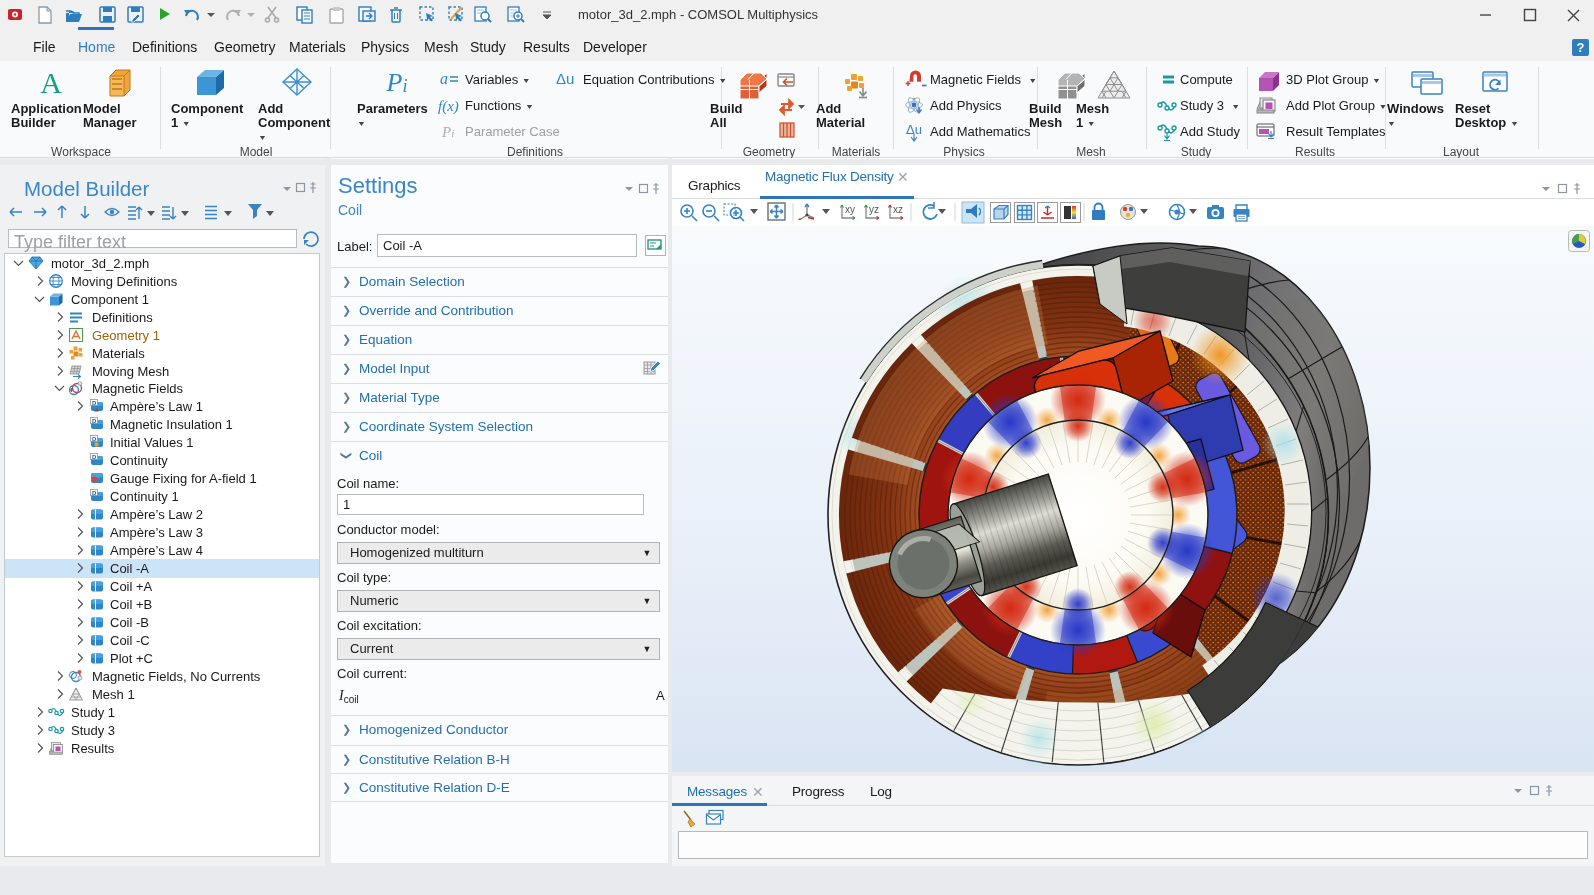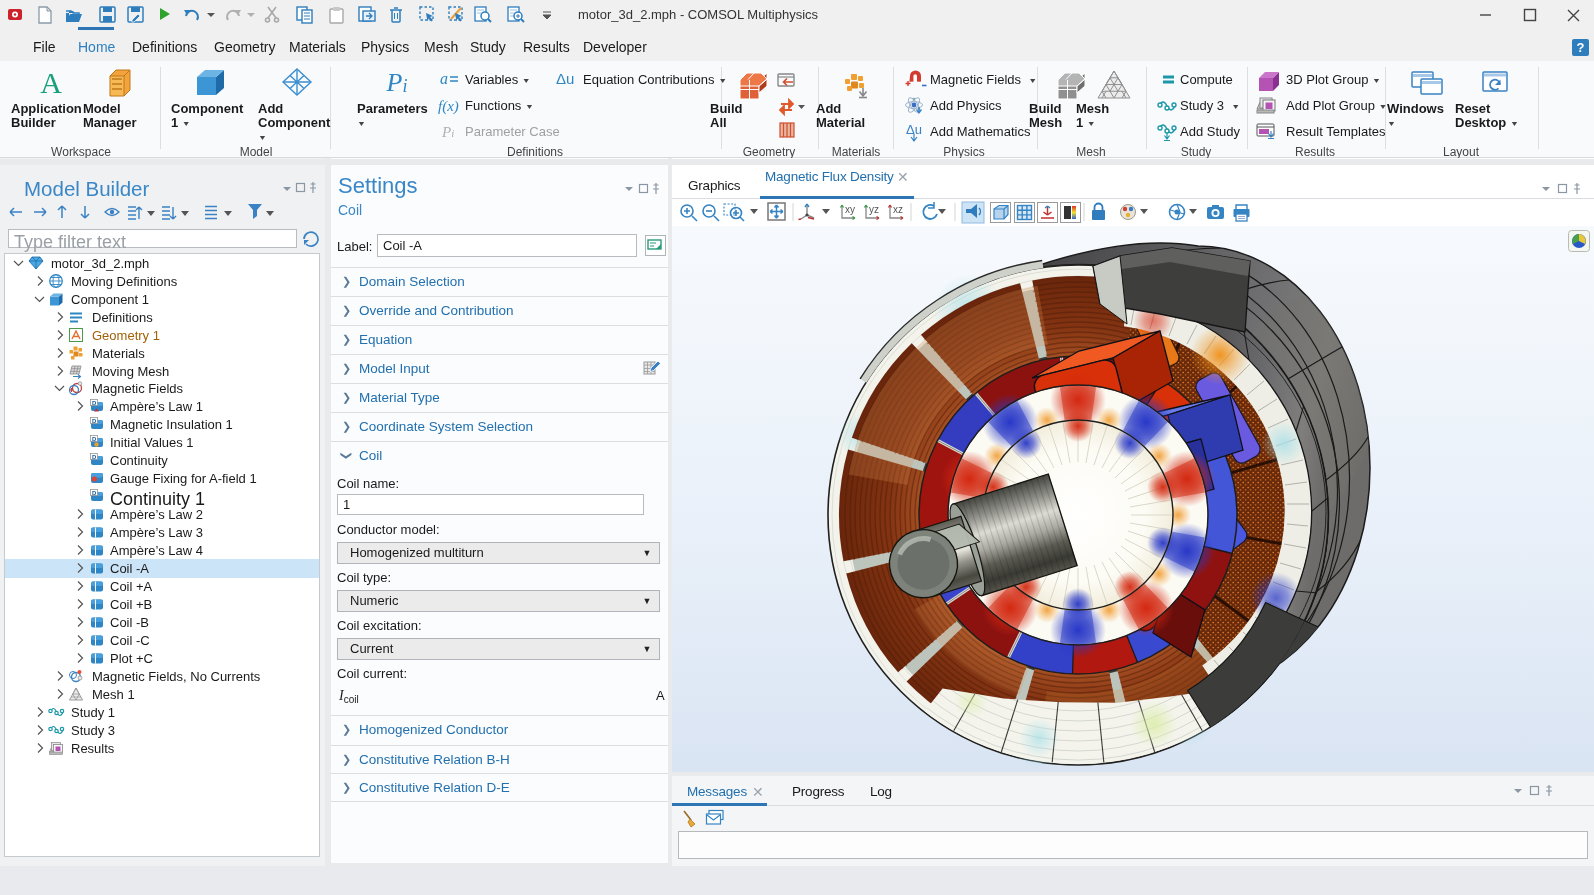--- a/index.html
+++ b/index.html
@@ -397,21 +397,21 @@
     <div style="position:absolute;left:92px;top:152px;font-size:13px;color:#1a1a1a;white-space:nowrap">Definitions</div>
     <div style="position:absolute;left:92px;top:170px;font-size:13px;color:#a16207;white-space:nowrap">Geometry 1</div>
     <div style="position:absolute;left:92px;top:188px;font-size:13px;color:#1a1a1a;white-space:nowrap">Materials</div>
     <div style="position:absolute;left:92px;top:206px;font-size:13px;color:#1a1a1a;white-space:nowrap">Moving Mesh</div>
     <div style="position:absolute;left:92px;top:223px;font-size:13px;color:#1a1a1a;white-space:nowrap">Magnetic Fields</div>
     <div style="position:absolute;left:110px;top:241px;font-size:13px;color:#1a1a1a;white-space:nowrap">Ampère’s Law 1</div>
     <div style="position:absolute;left:110px;top:259px;font-size:13px;color:#1a1a1a;white-space:nowrap">Magnetic Insulation 1</div>
     <div style="position:absolute;left:110px;top:277px;font-size:13px;color:#1a1a1a;white-space:nowrap">Initial Values 1</div>
     <div style="position:absolute;left:110px;top:295px;font-size:13px;color:#1a1a1a;white-space:nowrap">Continuity</div>
     <div style="position:absolute;left:110px;top:313px;font-size:13px;color:#1a1a1a;white-space:nowrap">Gauge Fixing for A-field 1</div>
-    <div style="position:absolute;left:110px;top:331px;font-size:18px;color:#1a1a1a;white-space:nowrap">Continuity 1</div>
+    <div style="position:absolute;left:110px;top:331px;font-size:13px;color:#1a1a1a;white-space:nowrap">Continuity 1</div>
     <div style="position:absolute;left:110px;top:349px;font-size:13px;color:#1a1a1a;white-space:nowrap">Ampère’s Law 2</div>
     <div style="position:absolute;left:110px;top:367px;font-size:13px;color:#1a1a1a;white-space:nowrap">Ampère’s Law 3</div>
     <div style="position:absolute;left:110px;top:385px;font-size:13px;color:#1a1a1a;white-space:nowrap">Ampère’s Law 4</div>
     <div style="position:absolute;left:5px;top:401px;width:314px;height:19px;background:#cce4f7"></div>
     <div style="position:absolute;left:110px;top:403px;font-size:13px;color:#1a1a1a;white-space:nowrap">Coil -A</div>
     <div style="position:absolute;left:110px;top:421px;font-size:13px;color:#1a1a1a;white-space:nowrap">Coil +A</div>
     <div style="position:absolute;left:110px;top:439px;font-size:13px;color:#1a1a1a;white-space:nowrap">Coil +B</div>
     <div style="position:absolute;left:110px;top:457px;font-size:13px;color:#1a1a1a;white-space:nowrap">Coil -B</div>
     <div style="position:absolute;left:110px;top:475px;font-size:13px;color:#1a1a1a;white-space:nowrap">Coil -C</div>
     <div style="position:absolute;left:110px;top:493px;font-size:13px;color:#1a1a1a;white-space:nowrap">Plot +C</div>

